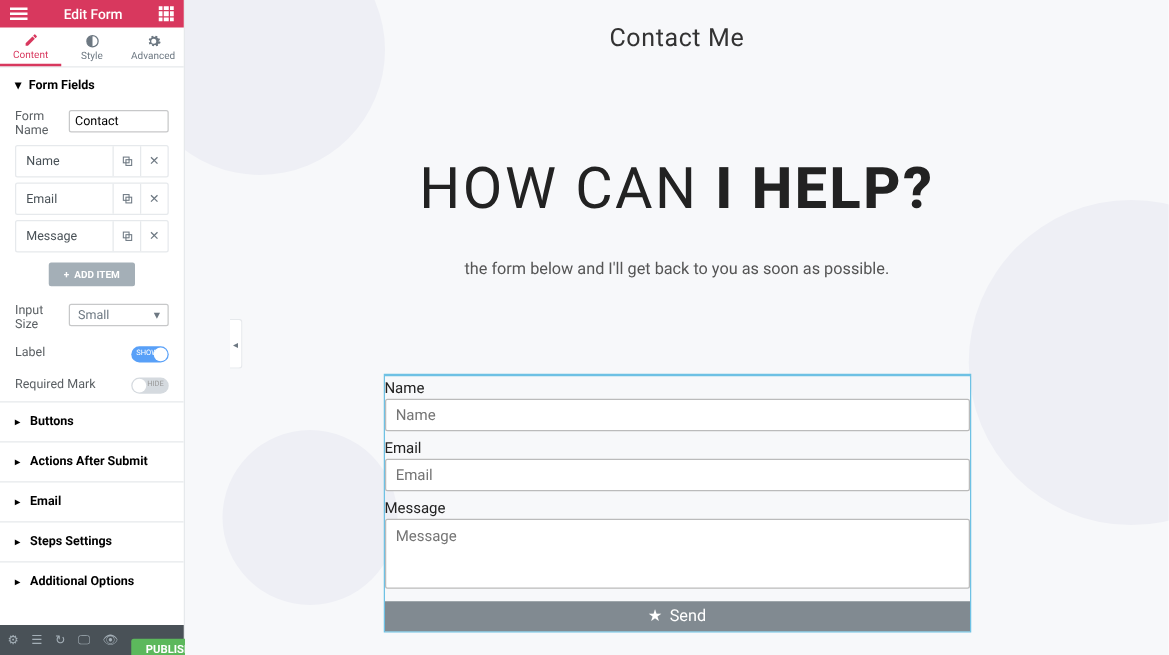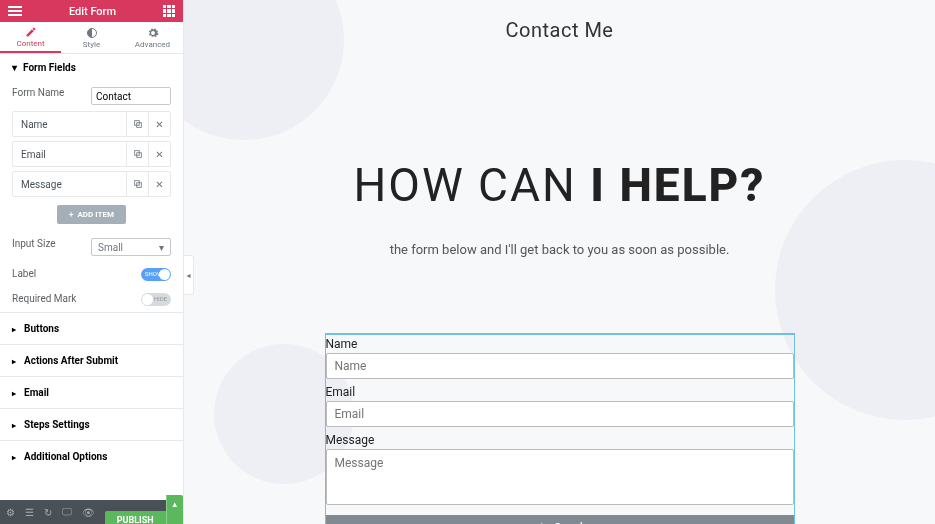--- a/index.html
+++ b/index.html
@@ -1,17 +1,17 @@
 <!DOCTYPE html>
 <html><head>
 <meta charset="utf-8">
 <style>
 * { box-sizing: border-box; margin: 0; padding: 0; font-family: -apple-system, BlinkMacSystemFont, "Segoe UI", Roboto, Arial, sans-serif; }
 body { width: 935px; height: 524px; overflow: hidden; background: #fff; display: flex; }
-.sidebar { width: 184px; height: 100%; background: #fff; display: flex; flex-direction: column; border-right: 1px solid #e6e9ec; }
+.sidebar { width: 148px; height: 100%; background: #fff; display: flex; flex-direction: column; border-right: 1px solid #e6e9ec; }
 .topbar { height: 22px; background: #d8385e; display: flex; align-items: center; justify-content: space-between; padding: 0 8px; color: #fff; }
 .hamburger { width: 14px; height: 10px; display: flex; flex-direction: column; justify-content: space-between; cursor: pointer; }
 .hamburger span { height: 2px; background: #fff; }
 .topbar-title { font-size: 11px; font-weight: 500; }
 .grid-icon { width: 12px; height: 12px; display: grid; grid-template-columns: repeat(3,1fr); grid-template-rows: repeat(3,1fr); gap: 1px; cursor: pointer; }
 .grid-icon span { background: #fff; }
 .tabs { display: flex; height: 32px; border-bottom: 1px solid #e6e9ec; }
 .tab { flex: 1; display: flex; flex-direction: column; align-items: center; justify-content: center; font-size: 8px; color: #6d7882; cursor: pointer; gap: 1px; }
 .tab.active { border-bottom: 2px solid #d8385e; color: #d8385e; }
 .tab svg { width: 12px; height: 12px; }
@@ -43,21 +43,21 @@
 .publish-wrap { margin-left: auto; display: flex; }
 .publish { background: #5cb85c; color: #fff; font-size: 9px; font-weight: 700; padding: 4px 12px; border-radius: 2px 0 0 2px; cursor: pointer; margin-top: 16px; }
 .publish-drop { background: #5cb85c; border-left: 1px solid rgba(255,255,255,.3); padding: 4px 6px; border-radius: 0 2px 2px 0; cursor: pointer; color: #fff; font-size: 9px; }
 .preview { flex: 1; height: 100%; background: #f7f8fa; position: relative; overflow: hidden; display: flex; flex-direction: column; align-items: center; padding-top: 18px; gap: 40px; }
 .blob { position: absolute; border-radius: 50%; background: #eeeff5; }
 .b1 { width: 200px; height: 200px; top: -60px; left: -40px; }
 .b2 { width: 140px; height: 140px; bottom: 40px; left: 30px; }
 .b3 { width: 260px; height: 260px; right: -100px; top: 160px; }
 .collapse-handle { position: absolute; left: 184px; top: 255px; width: 10px; height: 40px; background: #fff; border: 1px solid #e6e9ec; border-left: none; border-radius: 0 3px 3px 0; display: flex; align-items: center; justify-content: center; font-size: 8px; color: #6d7882; cursor: pointer; z-index: 5; }
 .page-section-label { font-size: 20px; color: #333; z-index: 1; letter-spacing: .5px; }
-.hero { margin-top: 76px; z-index: 1; text-align: center; }
+.hero { margin-top: 42px; z-index: 1; text-align: center; }
 .hero h1 { font-size: 46px; font-weight: 400; letter-spacing: 2px; color: #222; }
 .hero h1 strong { font-weight: 800; }
 .hero p { font-size: 13px; color: #555; margin-top: 8px; line-height: 1.5; }
 .form-preview { width: 470px; margin-top: 34px; z-index: 1; border: 1px solid #6ec1e4; border-top: 2px solid #6ec1e4; padding: 2px 0 0; }
 .fp-group { padding: 0; }
 .fp-label { font-size: 12px; color: #222; margin-bottom: 2px; }
 .fp-input { width: 100%; height: 26px; border: 1px solid #bbb; border-radius: 2px; padding: 0 8px; font-size: 12px; color: #aaa; margin-bottom: 6px; background: #fff; }
 .fp-textarea { height: 56px; padding-top: 6px; resize: none; }
 .fp-send { height: 24px; background: #818a91; color: #fff; display: flex; align-items: center; justify-content: center; font-size: 13px; gap: 6px; cursor: pointer; }
 .caret-r::before { content: "▸"; font-size: 8px; }

